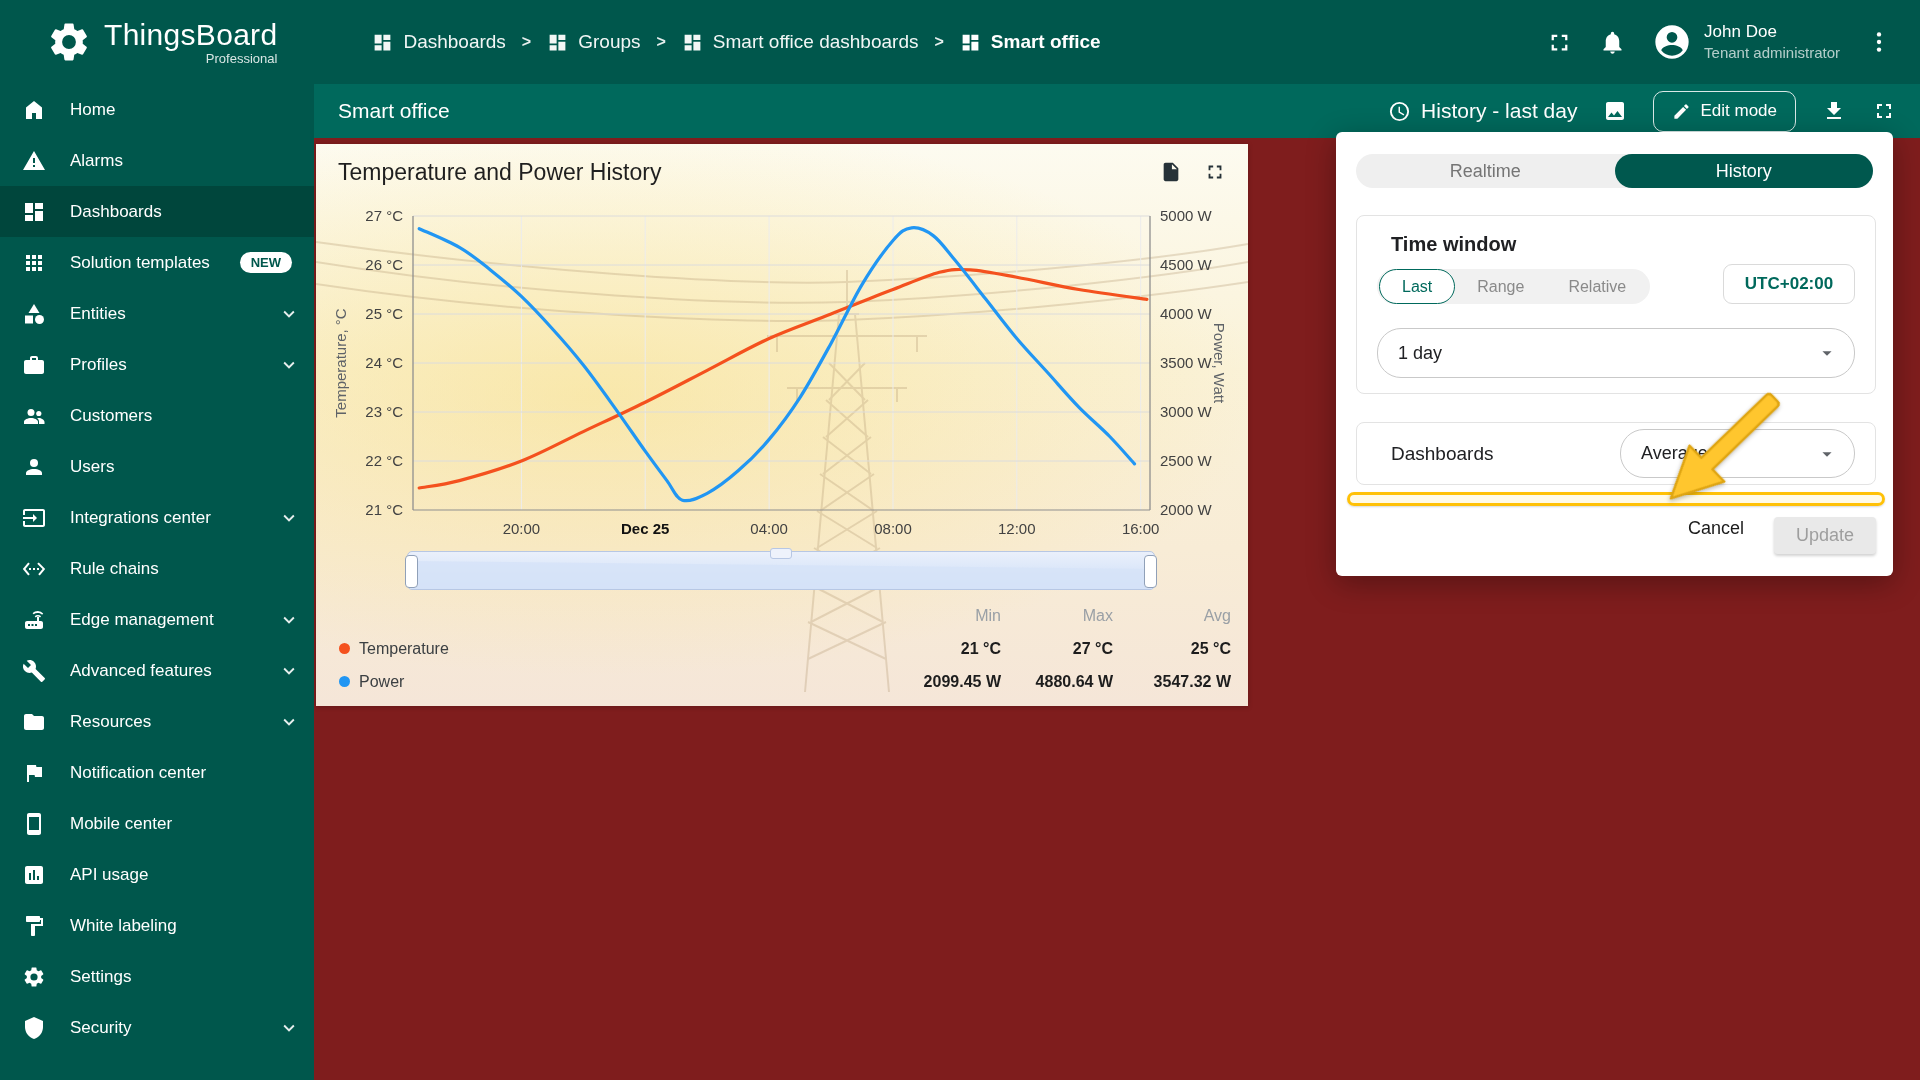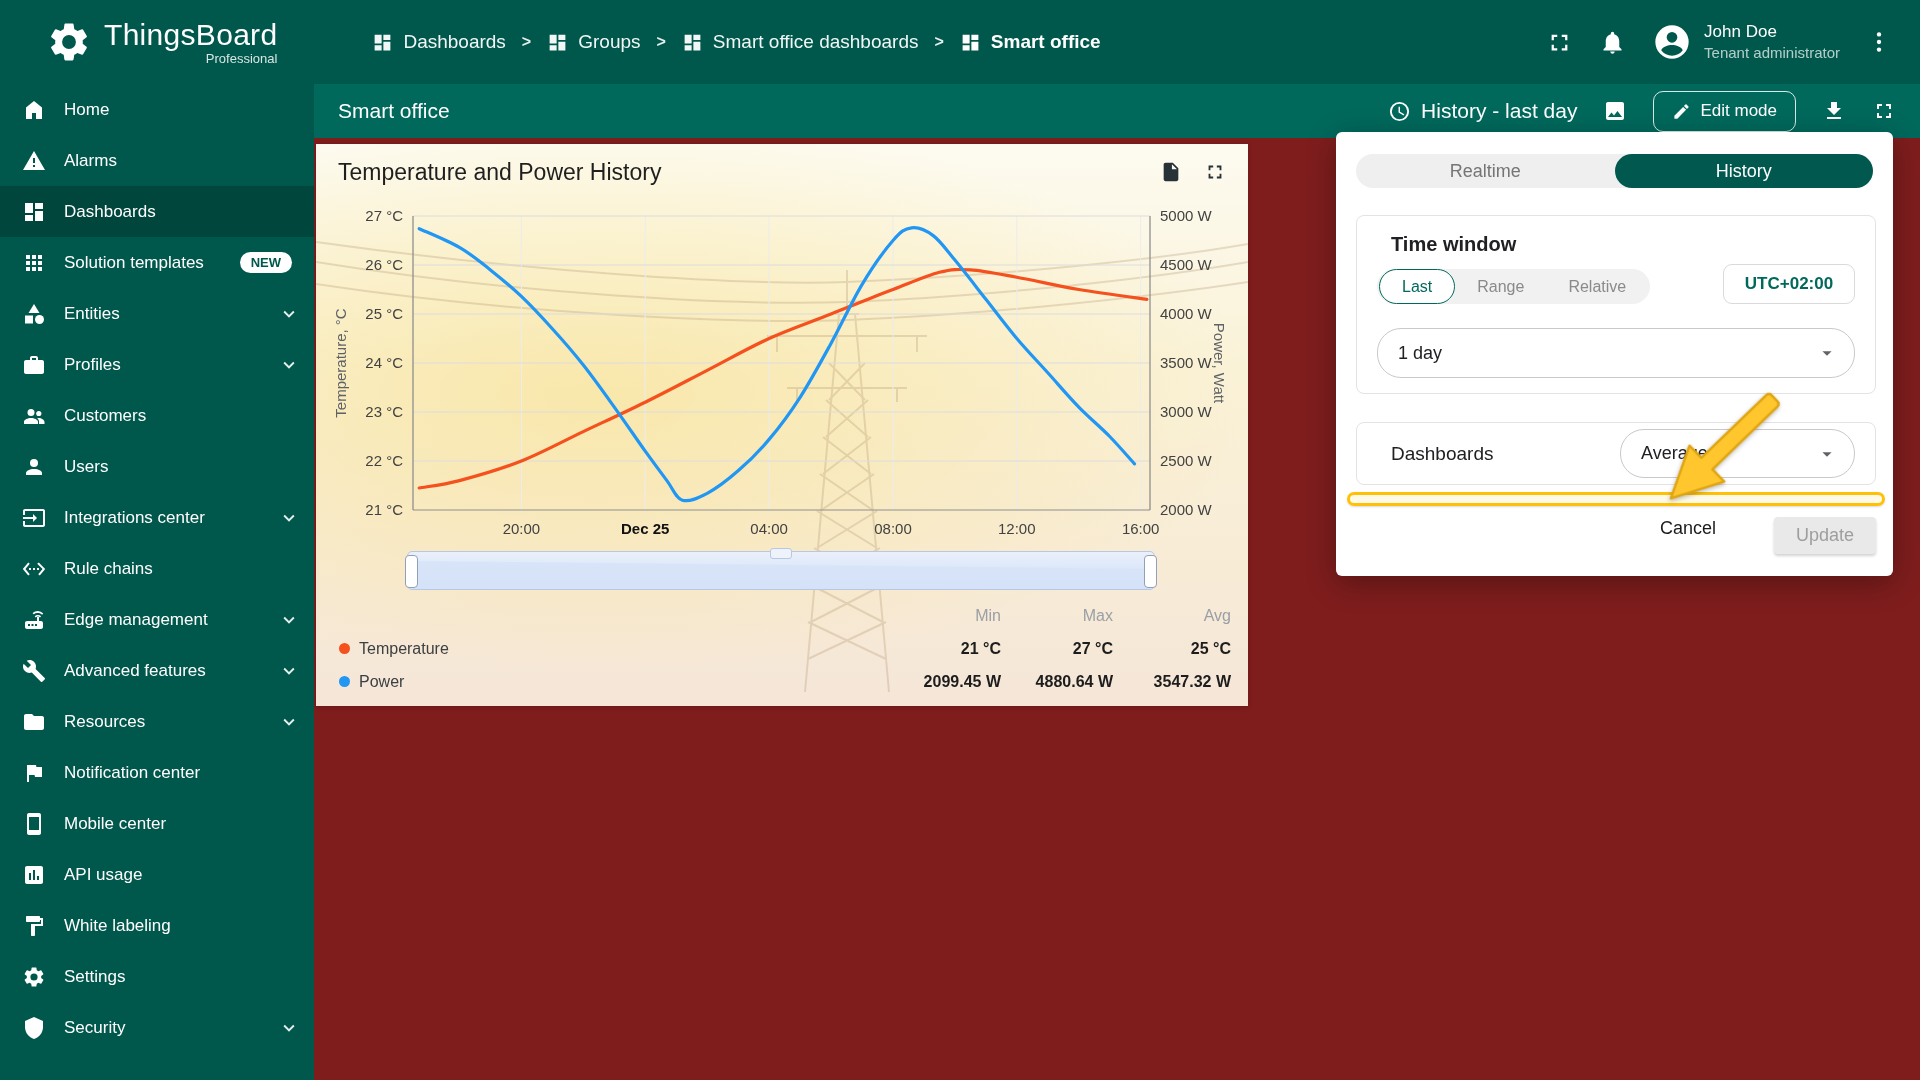--- a/index.html
+++ b/index.html
@@ -23,21 +23,21 @@
   .header-right{margin-left:auto;display:flex;align-items:center;gap:26px;padding-right:28px;}
   .hicon svg{width:27px;height:27px;color:#fff;}
   .avatar svg{width:40px;height:40px;color:#fff;}
   .user-block{line-height:1.3;margin-left:-14px;}
   .user-name{font-size:17px;}
   .user-role{font-size:15px;opacity:.7;}
   .more-btn svg{width:26px;height:26px;}
 
   
   .sidebar{position:absolute;top:84px;left:0;width:314px;bottom:0;background:#00574C;color:#fff;z-index:4;}
-  .side-item{display:flex;align-items:center;height:51px;padding:0 14px 0 22px;gap:18px;font-size:17px;}
+  .side-item{display:flex;align-items:center;height:51px;padding:0 14px 0 22px;gap:24px;font-size:17px;}
   .side-item.active{background:#00463C;}
   .s-icon svg{width:24px;height:24px;}
   .s-label{flex:1;white-space:nowrap;}
   .badge{background:#fff;color:#00574C;font-size:13px;font-weight:700;padding:3px 11px;border-radius:12px;margin-right:8px;}
   .chev{opacity:.9;}
   .chev svg{width:22px;height:22px;}
 
   
   .toolbar{position:absolute;left:314px;top:84px;right:0;height:54px;background:#00695C;display:flex;align-items:center;color:#fff;padding:0 24px;z-index:3;box-sizing:border-box;}
   .tb-title{font-size:21px;font-weight:500;}
@@ -93,21 +93,21 @@
   .select{position:absolute;display:flex;align-items:center;justify-content:space-between;border:1px solid #c9c9c9;border-radius:24px;background:#fff;color:#202124;font-size:18px;padding:0 16px 0 20px;box-sizing:border-box;}
   .select .caret svg{width:22px;height:22px;color:#5f6368;}
   .interval-select{left:20px;right:20px;top:112px;height:50px;}
   .agg-card{position:absolute;left:20px;top:290px;width:520px;height:63px;border:1px solid #e3e3e3;border-radius:8px;box-sizing:border-box;}
   .agg-label{position:absolute;left:34px;top:50%;transform:translateY(-50%);font-size:19px;color:#202124;}
   .agg-select{right:20px;top:6px;width:235px;height:49px;}
   .highlight-bar{position:absolute;left:11px;right:8px;top:360px;height:14px;border:3px solid #FFC107;border-radius:10px;background:rgba(255,236,160,.25);box-shadow:0 1px 2px rgba(0,0,0,.15);box-sizing:border-box;}
   .arrow-annotation{position:absolute;left:354px;top:242px;width:64px;height:150px;transform:rotate(46deg);z-index:11;filter:drop-shadow(1px 2px 2px rgba(0,0,0,.25));}
   .panel-actions{position:absolute;right:17px;top:385px;display:flex;align-items:flex-start;gap:24px;}
   .btn-cancel{font-size:18px;font-weight:500;color:#1b1b1b;background:none;border:none;font-family:inherit;}
-  .btn-update{font-size:18px;font-weight:500;color:#9e9e9e;background:#e9e9e9;border:none;border-radius:4px;height:37px;padding:0 22px;box-shadow:0 2px 3px rgba(0,0,0,.18);font-family:inherit;margin-left:28px;}
+  .btn-update{font-size:18px;font-weight:500;color:#9e9e9e;background:#e9e9e9;border:none;border-radius:4px;height:37px;padding:0 22px;box-shadow:0 2px 3px rgba(0,0,0,.18);font-family:inherit;}
 </style>
 </head>
 <body>
 
 <div class="app" data-interactable="false">
 
   <header class="app-header" data-interactable="false">
     <div class="logo" data-interactable="true">
       <span class="logo-mark" data-interactable="false">
           <svg viewBox="0 0 24 24" fill="currentColor" aria-hidden="true">

